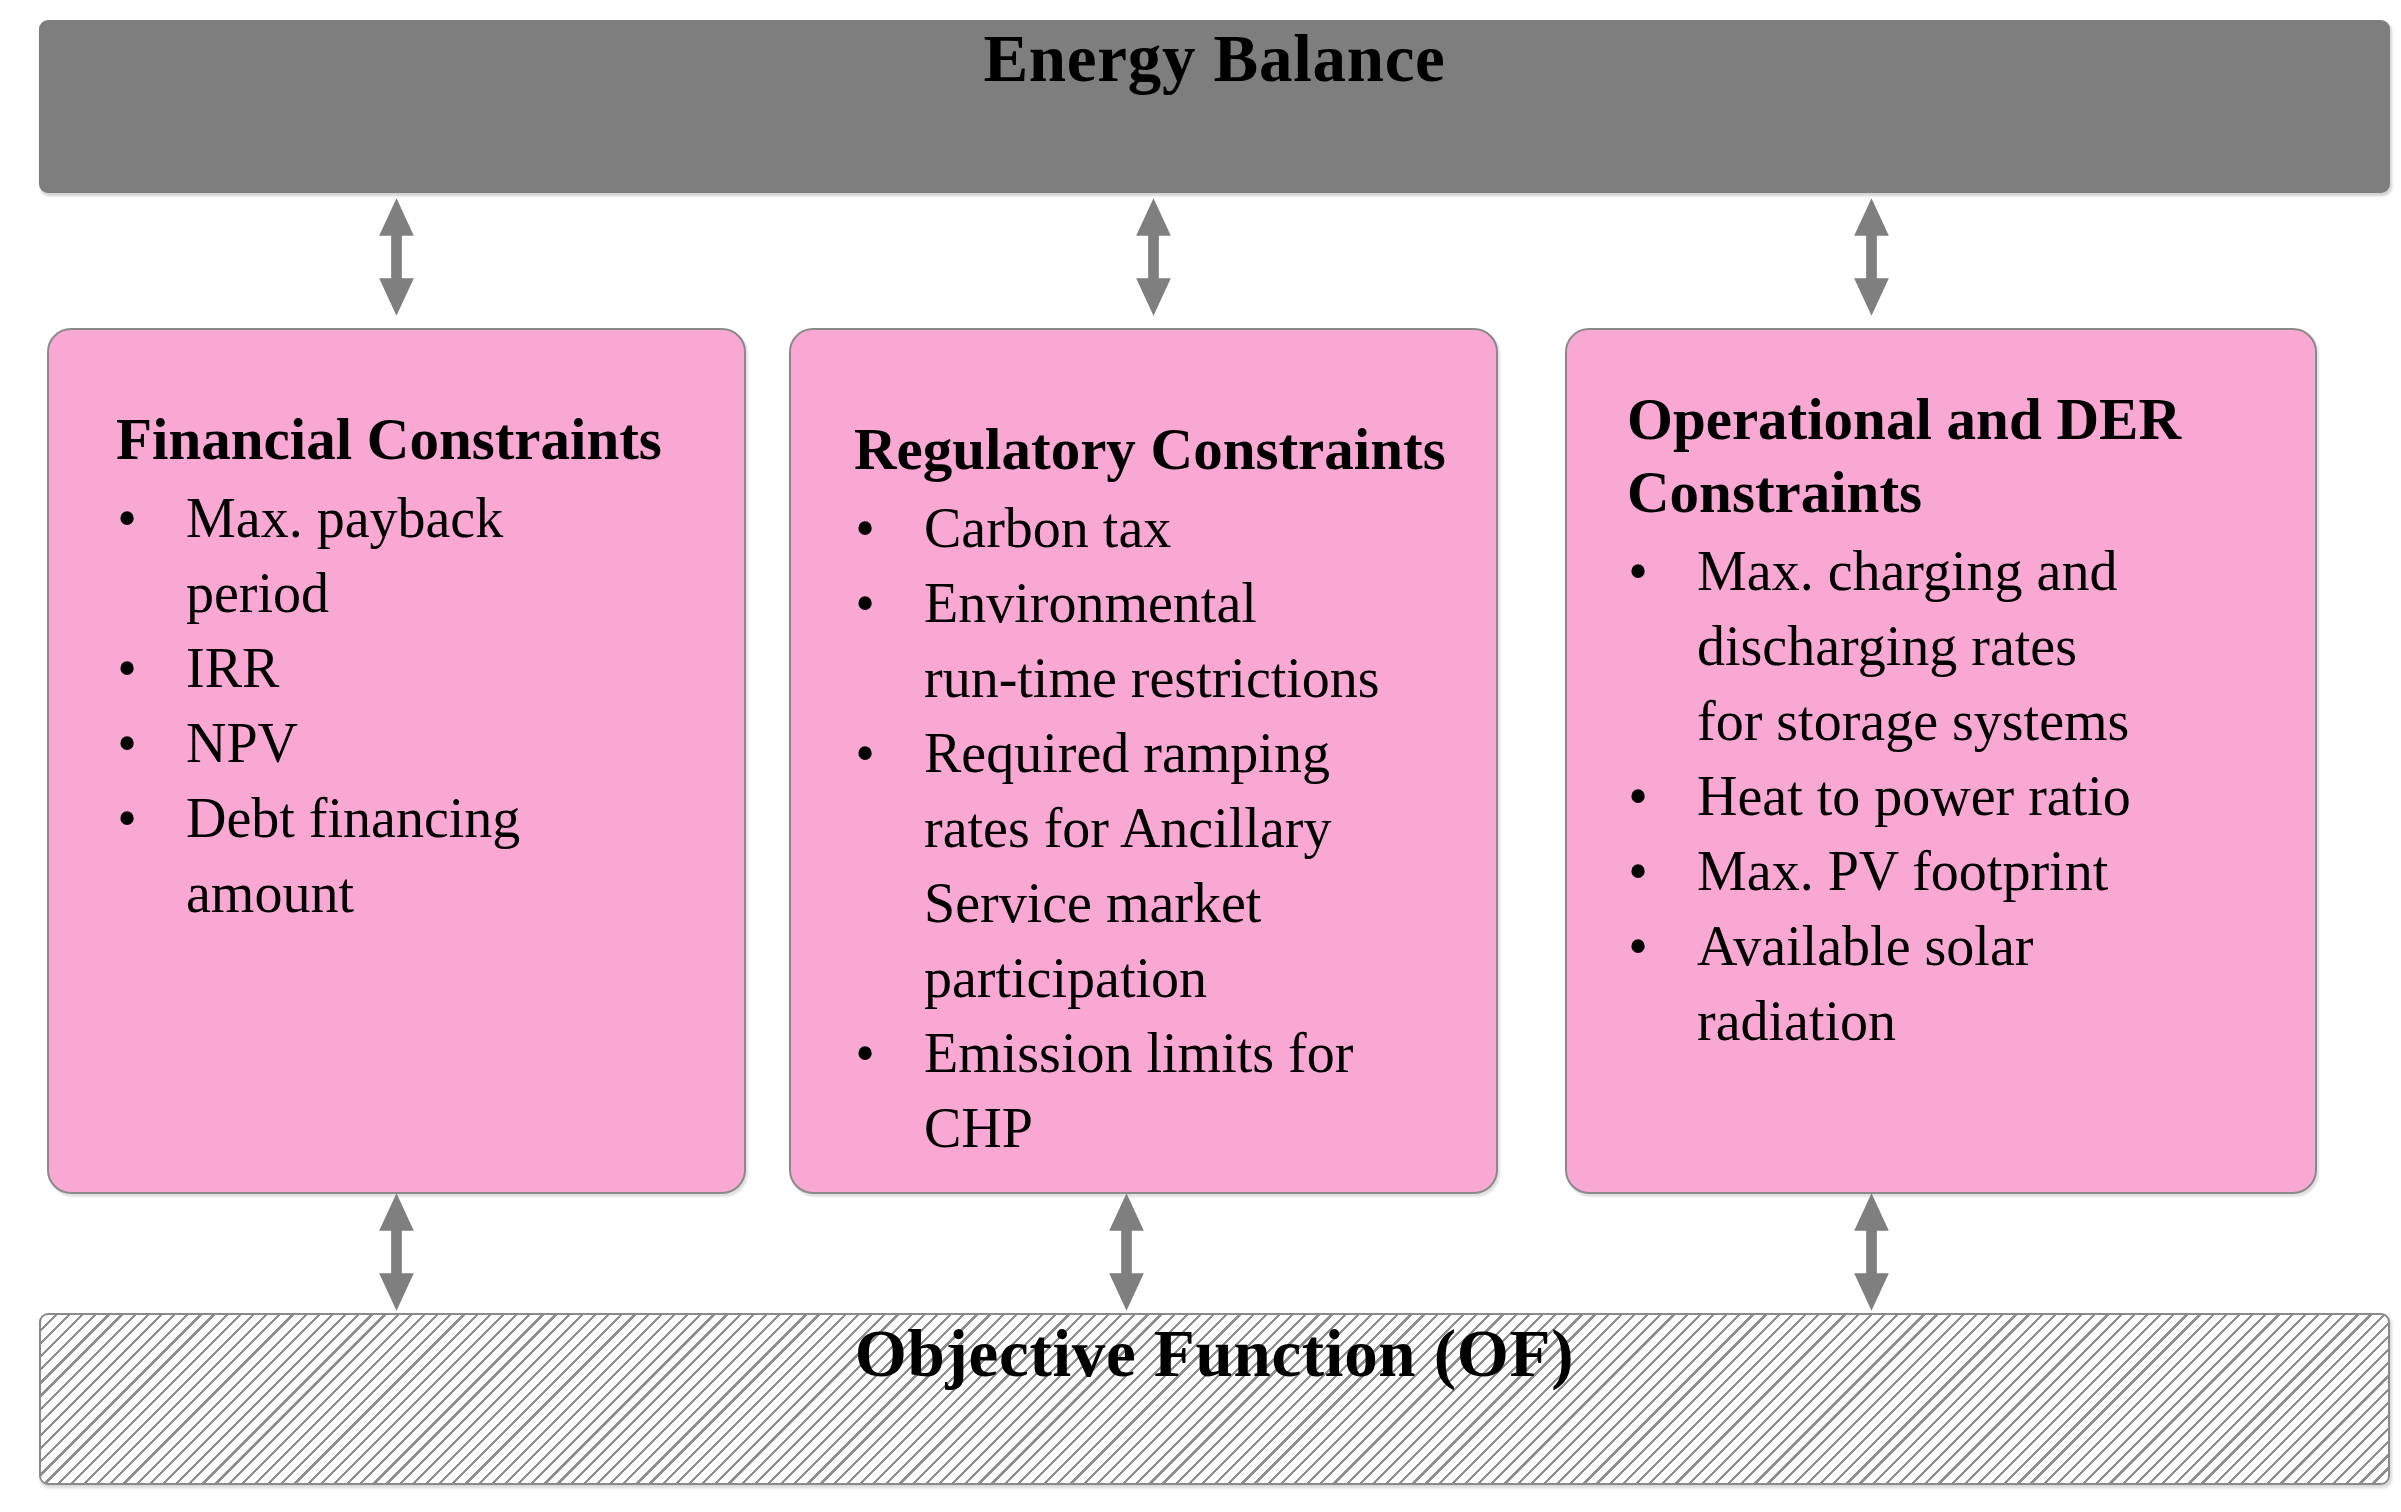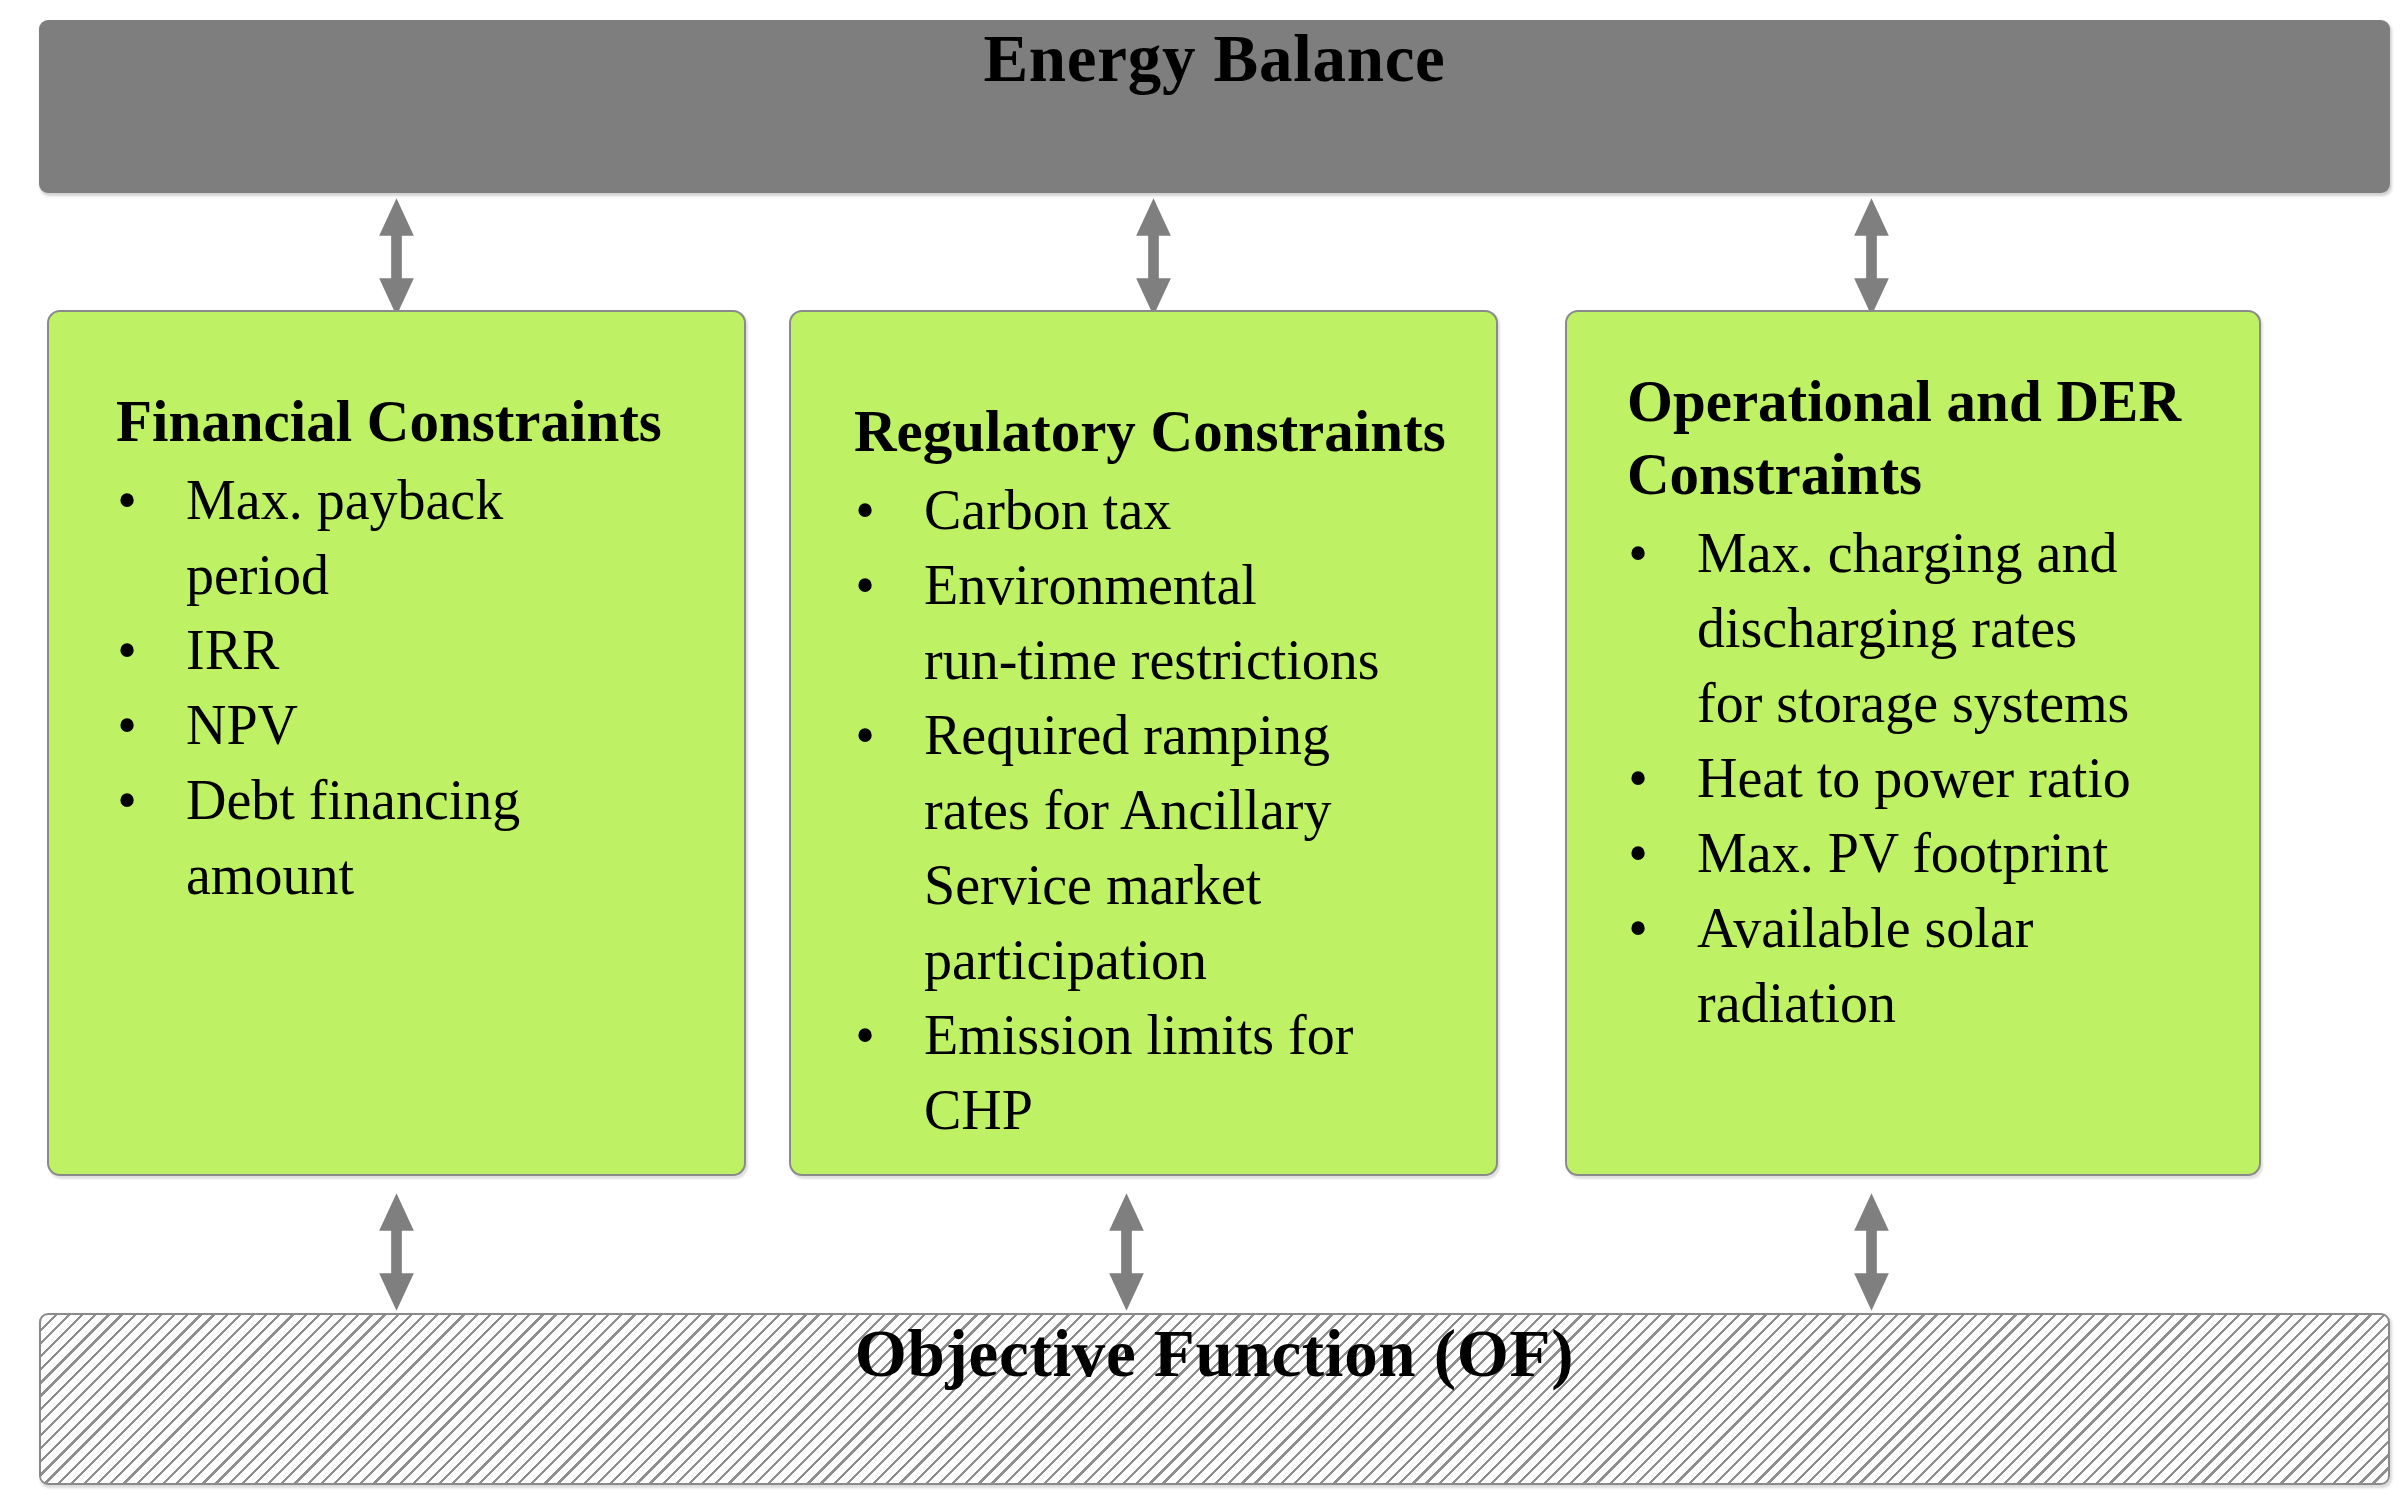--- a/index.html
+++ b/index.html
@@ -47,30 +47,30 @@
   }
   .bar-label{
     font-size:67px;font-weight:bold;
     white-space:nowrap;
     letter-spacing:0.7px;
   }
 
   
   .cbox{
     position:absolute;
-    top:310px;height:866px;
-    background:#bef264;
+    top:328px;height:866px;
+    background:#f9a8d4;
     border:2.7px solid var(--border-gray);
-    border-radius:13px;
+    border-radius:24px;
     box-sizing:border-box;
     box-shadow:2px 2.7px 2px rgba(0,0,0,0.12);
   }
   .cbox-1{left:47px;width:699px;padding:73px 37px 0 67px;}
   .cbox-2{left:789px;width:709px;padding:83px 16px 0 63px;}
-  .cbox-3{left:1565px;width:696px;padding:53px 20px 0 60px;}
+  .cbox-3{left:1565px;width:752px;padding:53px 20px 0 60px;}
   .box-title{
     font-size:59px;font-weight:bold;line-height:73px;
     white-space:pre;
   }
   .cbox ul{
     list-style:none;
     margin:5.3px 0 0 0;padding:0;
   }
   .cbox li{
     position:relative;

